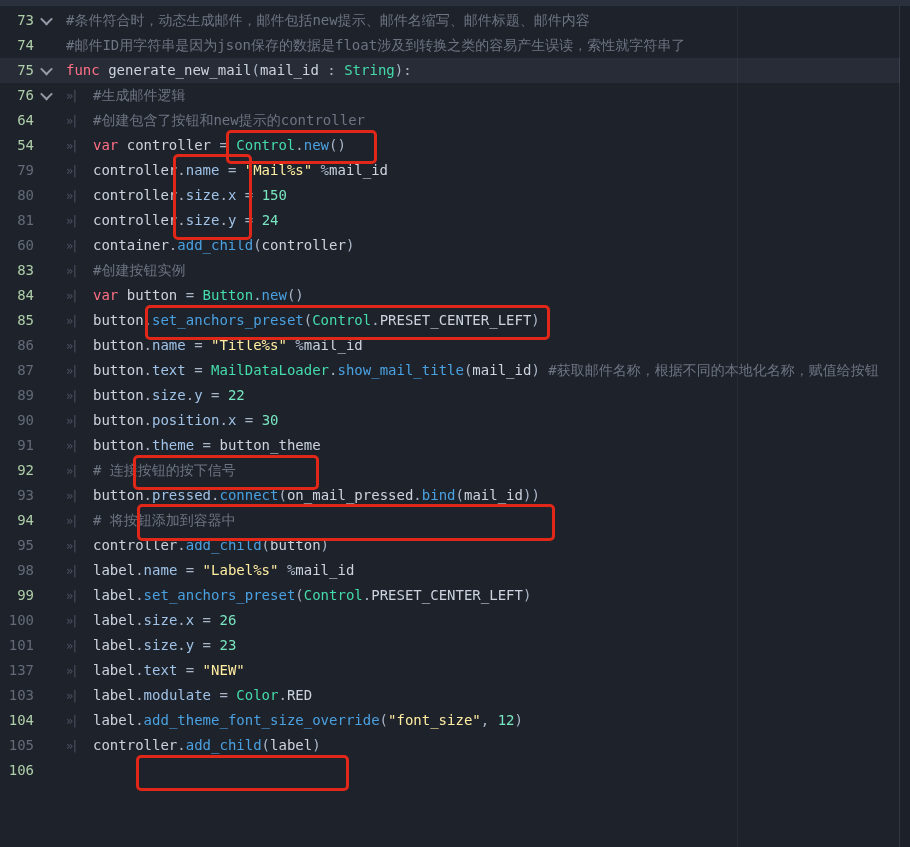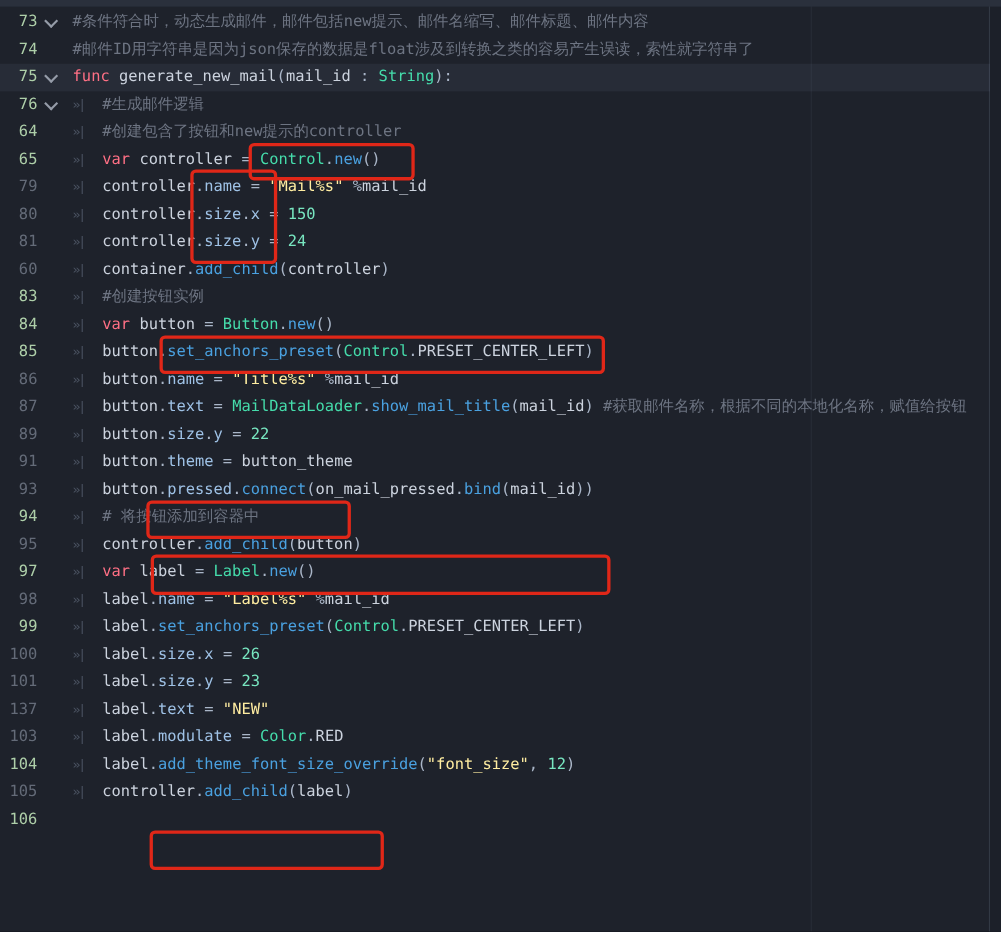--- a/index.html
+++ b/index.html
@@ -40,36 +40,37 @@
   <div id="top-strip"></div>
   <div id="guide-80"></div>
   <div id="guide-100"></div>
   <div id="scroll-track"></div>
   <div id="code-lines">
       <div class="row"><span class="num safe">73</span><span class="foldcol"><i class="chev"></i></span><span class="code"><span class="tk-c">#条件符合时，动态生成邮件，邮件包括new提示、邮件名缩写、邮件标题、邮件内容</span></span></div>
       <div class="row"><span class="num safe">74</span><span class="foldcol"></span><span class="code"><span class="tk-c">#邮件ID用字符串是因为json保存的数据是float涉及到转换之类的容易产生误读，索性就字符串了</span></span></div>
       <div class="row current"><span class="num safe">75</span><span class="foldcol"><i class="chev"></i></span><span class="code"><span class="tk-k">func </span><span class="tk-w">generate_new_mail</span><span class="tk-o">(</span><span class="tk-w">mail_id </span><span class="tk-o">: </span><span class="tk-t">String</span><span class="tk-o">):</span></span></div>
       <div class="row"><span class="num safe">76</span><span class="foldcol"><i class="chev"></i></span><span class="code"><span class="tab">»|</span><span class="tk-c">#生成邮件逻辑</span></span></div>
       <div class="row"><span class="num safe">64</span><span class="foldcol"></span><span class="code"><span class="tab">»|</span><span class="tk-c">#创建包含了按钮和new提示的controller</span></span></div>
-      <div class="row"><span class="num safe">65</span><span class="foldcol"></span><span class="code"><span class="tab">»|</span><span class="tk-k">var </span><span class="tk-w">controller </span><span class="tk-o">= </span><span class="tk-t">Control</span><span class="tk-o">.</span><span class="tk-f">new</span><span class="tk-o">()</span></span></div>
+      <div class="row"><span class="num safe">54</span><span class="foldcol"></span><span class="code"><span class="tab">»|</span><span class="tk-k">var </span><span class="tk-w">controller </span><span class="tk-o">= </span><span class="tk-t">Control</span><span class="tk-o">.</span><span class="tk-f">new</span><span class="tk-o">()</span></span></div>
       <div class="row"><span class="num">79</span><span class="foldcol"></span><span class="code"><span class="tab">»|</span><span class="tk-w">controller</span><span class="tk-o">.</span><span class="tk-m">name</span><span class="tk-o"> = </span><span class="tk-s">"Mail%s"</span><span class="tk-o"> %</span><span class="tk-w">mail_id</span></span></div>
       <div class="row"><span class="num">80</span><span class="foldcol"></span><span class="code"><span class="tab">»|</span><span class="tk-w">controller</span><span class="tk-o">.</span><span class="tk-m">size</span><span class="tk-o">.</span><span class="tk-m">x</span><span class="tk-o"> = </span><span class="tk-n">150</span></span></div>
       <div class="row"><span class="num">81</span><span class="foldcol"></span><span class="code"><span class="tab">»|</span><span class="tk-w">controller</span><span class="tk-o">.</span><span class="tk-m">size</span><span class="tk-o">.</span><span class="tk-m">y</span><span class="tk-o"> = </span><span class="tk-n">24</span></span></div>
       <div class="row"><span class="num">60</span><span class="foldcol"></span><span class="code"><span class="tab">»|</span><span class="tk-w">container</span><span class="tk-o">.</span><span class="tk-f">add_child</span><span class="tk-o">(</span><span class="tk-w">controller</span><span class="tk-o">)</span></span></div>
       <div class="row"><span class="num safe">83</span><span class="foldcol"></span><span class="code"><span class="tab">»|</span><span class="tk-c">#创建按钮实例</span></span></div>
       <div class="row"><span class="num safe">84</span><span class="foldcol"></span><span class="code"><span class="tab">»|</span><span class="tk-k">var </span><span class="tk-w">button </span><span class="tk-o">= </span><span class="tk-t">Button</span><span class="tk-o">.</span><span class="tk-f">new</span><span class="tk-o">()</span></span></div>
       <div class="row"><span class="num safe">85</span><span class="foldcol"></span><span class="code"><span class="tab">»|</span><span class="tk-w">button</span><span class="tk-o">.</span><span class="tk-f">set_anchors_preset</span><span class="tk-o">(</span><span class="tk-t">Control</span><span class="tk-o">.</span><span class="tk-w">PRESET_CENTER_LEFT</span><span class="tk-o">)</span></span></div>
       <div class="row"><span class="num">86</span><span class="foldcol"></span><span class="code"><span class="tab">»|</span><span class="tk-w">button</span><span class="tk-o">.</span><span class="tk-m">name</span><span class="tk-o"> = </span><span class="tk-s">"Title%s"</span><span class="tk-o"> %</span><span class="tk-w">mail_id</span></span></div>
       <div class="row"><span class="num">87</span><span class="foldcol"></span><span class="code"><span class="tab">»|</span><span class="tk-w">button</span><span class="tk-o">.</span><span class="tk-m">text</span><span class="tk-o"> = </span><span class="tk-t">MailDataLoader</span><span class="tk-o">.</span><span class="tk-f">show_mail_title</span><span class="tk-o">(</span><span class="tk-w">mail_id</span><span class="tk-o">)</span><span class="tk-c"> #获取邮件名称，根据不同的本地化名称，赋值给按钮</span></span></div>
       <div class="row"><span class="num">89</span><span class="foldcol"></span><span class="code"><span class="tab">»|</span><span class="tk-w">button</span><span class="tk-o">.</span><span class="tk-m">size</span><span class="tk-o">.</span><span class="tk-m">y</span><span class="tk-o"> = </span><span class="tk-n">22</span></span></div>
+      <div class="row"><span class="num">90</span><span class="foldcol"></span><span class="code"><span class="tab">»|</span><span class="tk-w">button</span><span class="tk-o">.</span><span class="tk-m">position</span><span class="tk-o">.</span><span class="tk-m">x</span><span class="tk-o"> = </span><span class="tk-n">30</span></span></div>
       <div class="row"><span class="num">91</span><span class="foldcol"></span><span class="code"><span class="tab">»|</span><span class="tk-w">button</span><span class="tk-o">.</span><span class="tk-m">theme</span><span class="tk-o"> = </span><span class="tk-w">button_theme</span></span></div>
+      <div class="row"><span class="num safe">92</span><span class="foldcol"></span><span class="code"><span class="tab">»|</span><span class="tk-c"># 连接按钮的按下信号</span></span></div>
       <div class="row"><span class="num">93</span><span class="foldcol"></span><span class="code"><span class="tab">»|</span><span class="tk-w">button</span><span class="tk-o">.</span><span class="tk-m">pressed</span><span class="tk-o">.</span><span class="tk-f">connect</span><span class="tk-o">(</span><span class="tk-w">on_mail_pressed</span><span class="tk-o">.</span><span class="tk-f">bind</span><span class="tk-o">(</span><span class="tk-w">mail_id</span><span class="tk-o">))</span></span></div>
       <div class="row"><span class="num safe">94</span><span class="foldcol"></span><span class="code"><span class="tab">»|</span><span class="tk-c"># 将按钮添加到容器中</span></span></div>
       <div class="row"><span class="num">95</span><span class="foldcol"></span><span class="code"><span class="tab">»|</span><span class="tk-w">controller</span><span class="tk-o">.</span><span class="tk-f">add_child</span><span class="tk-o">(</span><span class="tk-w">button</span><span class="tk-o">)</span></span></div>
-      <div class="row"><span class="num safe">97</span><span class="foldcol"></span><span class="code"><span class="tab">»|</span><span class="tk-k">var </span><span class="tk-w">label </span><span class="tk-o">= </span><span class="tk-t">Label</span><span class="tk-o">.</span><span class="tk-f">new</span><span class="tk-o">()</span></span></div>
       <div class="row"><span class="num">98</span><span class="foldcol"></span><span class="code"><span class="tab">»|</span><span class="tk-w">label</span><span class="tk-o">.</span><span class="tk-m">name</span><span class="tk-o"> = </span><span class="tk-s">"Label%s"</span><span class="tk-o"> %</span><span class="tk-w">mail_id</span></span></div>
       <div class="row"><span class="num safe">99</span><span class="foldcol"></span><span class="code"><span class="tab">»|</span><span class="tk-w">label</span><span class="tk-o">.</span><span class="tk-f">set_anchors_preset</span><span class="tk-o">(</span><span class="tk-t">Control</span><span class="tk-o">.</span><span class="tk-w">PRESET_CENTER_LEFT</span><span class="tk-o">)</span></span></div>
       <div class="row"><span class="num">100</span><span class="foldcol"></span><span class="code"><span class="tab">»|</span><span class="tk-w">label</span><span class="tk-o">.</span><span class="tk-m">size</span><span class="tk-o">.</span><span class="tk-m">x</span><span class="tk-o"> = </span><span class="tk-n">26</span></span></div>
       <div class="row"><span class="num">101</span><span class="foldcol"></span><span class="code"><span class="tab">»|</span><span class="tk-w">label</span><span class="tk-o">.</span><span class="tk-m">size</span><span class="tk-o">.</span><span class="tk-m">y</span><span class="tk-o"> = </span><span class="tk-n">23</span></span></div>
       <div class="row"><span class="num">137</span><span class="foldcol"></span><span class="code"><span class="tab">»|</span><span class="tk-w">label</span><span class="tk-o">.</span><span class="tk-m">text</span><span class="tk-o"> = </span><span class="tk-s">"NEW"</span></span></div>
       <div class="row"><span class="num">103</span><span class="foldcol"></span><span class="code"><span class="tab">»|</span><span class="tk-w">label</span><span class="tk-o">.</span><span class="tk-m">modulate</span><span class="tk-o"> = </span><span class="tk-t">Color</span><span class="tk-o">.</span><span class="tk-w">RED</span></span></div>
       <div class="row"><span class="num safe">104</span><span class="foldcol"></span><span class="code"><span class="tab">»|</span><span class="tk-w">label</span><span class="tk-o">.</span><span class="tk-f">add_theme_font_size_override</span><span class="tk-o">(</span><span class="tk-s">"font_size"</span><span class="tk-o">, </span><span class="tk-n">12</span><span class="tk-o">)</span></span></div>
       <div class="row"><span class="num">105</span><span class="foldcol"></span><span class="code"><span class="tab">»|</span><span class="tk-w">controller</span><span class="tk-o">.</span><span class="tk-f">add_child</span><span class="tk-o">(</span><span class="tk-w">label</span><span class="tk-o">)</span></span></div>
       <div class="row"><span class="num safe">106</span><span class="foldcol"></span><span class="code"></span></div>
     </div>

